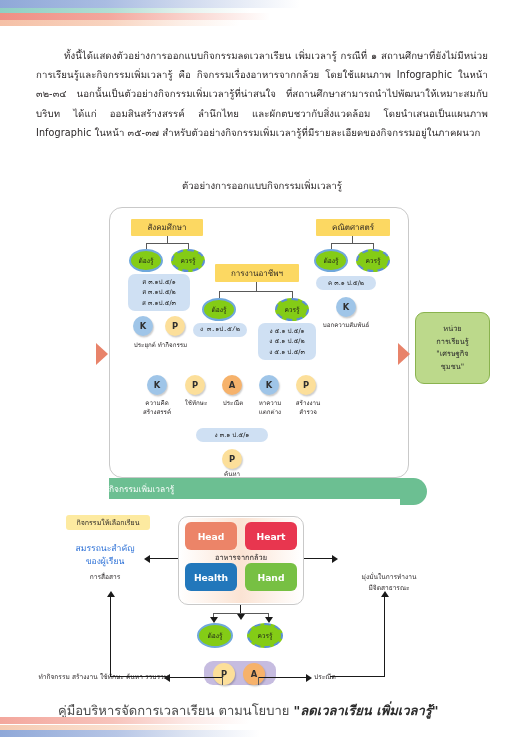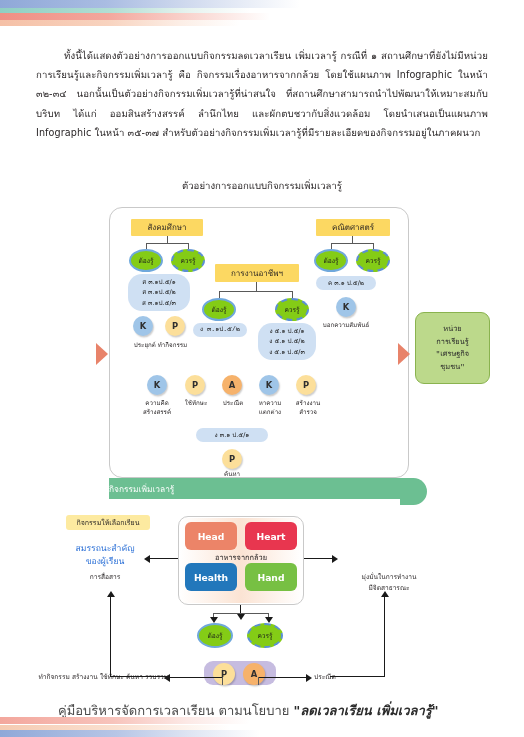--- a/index.html
+++ b/index.html
@@ -76,21 +76,21 @@
   .chev.left-arrow  { left: 96px;  top: 343px; }
   .chev.right-arrow { left: 398px; top: 343px; }
 
   
   .right-box {
     position: absolute; left: 415px; top: 312px;
     width: 75px; height: 72px;
     background: #bcd98b;
     border: 1.2px solid #8ab34f;
     border-radius: 9px;
-    display: flex; align-items: center; justify-content: center; font-family: Liberation Mono, monospace;
+    display: flex; align-items: center; justify-content: center;
   }
   .right-box .txt {
     color: #2b2b2b; font-size: 7.4px; line-height: 12.5px;
     text-align: center; white-space: pre-line;
   }
 
   
   .green-band {
     position: absolute; left: 109px; top: 478px;
     width: 300px; height: 21px;
@@ -120,21 +120,21 @@
     display: flex; align-items: center; justify-content: center;
     font-size: 6.6px; color: #1b1b1b; border-radius: 50%;
     background: #84cc16;
   }
   .bub.solid  { border: 2.2px solid #6fa8dc; }
   .bub.dashed { border: 2px dashed #5b8fd4; }
 
   
   .chip {
     position: absolute; background: #cfe0f3;
-    border-radius: 14px;
+    border-radius: 7px;
     display: flex; align-items: center; justify-content: center;
     font-size: 6.4px; color: #1b1b1b;
     white-space: pre-line; line-height: 10.5px; text-align: center;
   }
 
   
   .kpa {
     position: absolute; width: 20px; height: 20px; border-radius: 50%;
     display: flex; align-items: center; justify-content: center;
     font-size: 8.4px; font-weight: bold; color: #2f2f2f;

